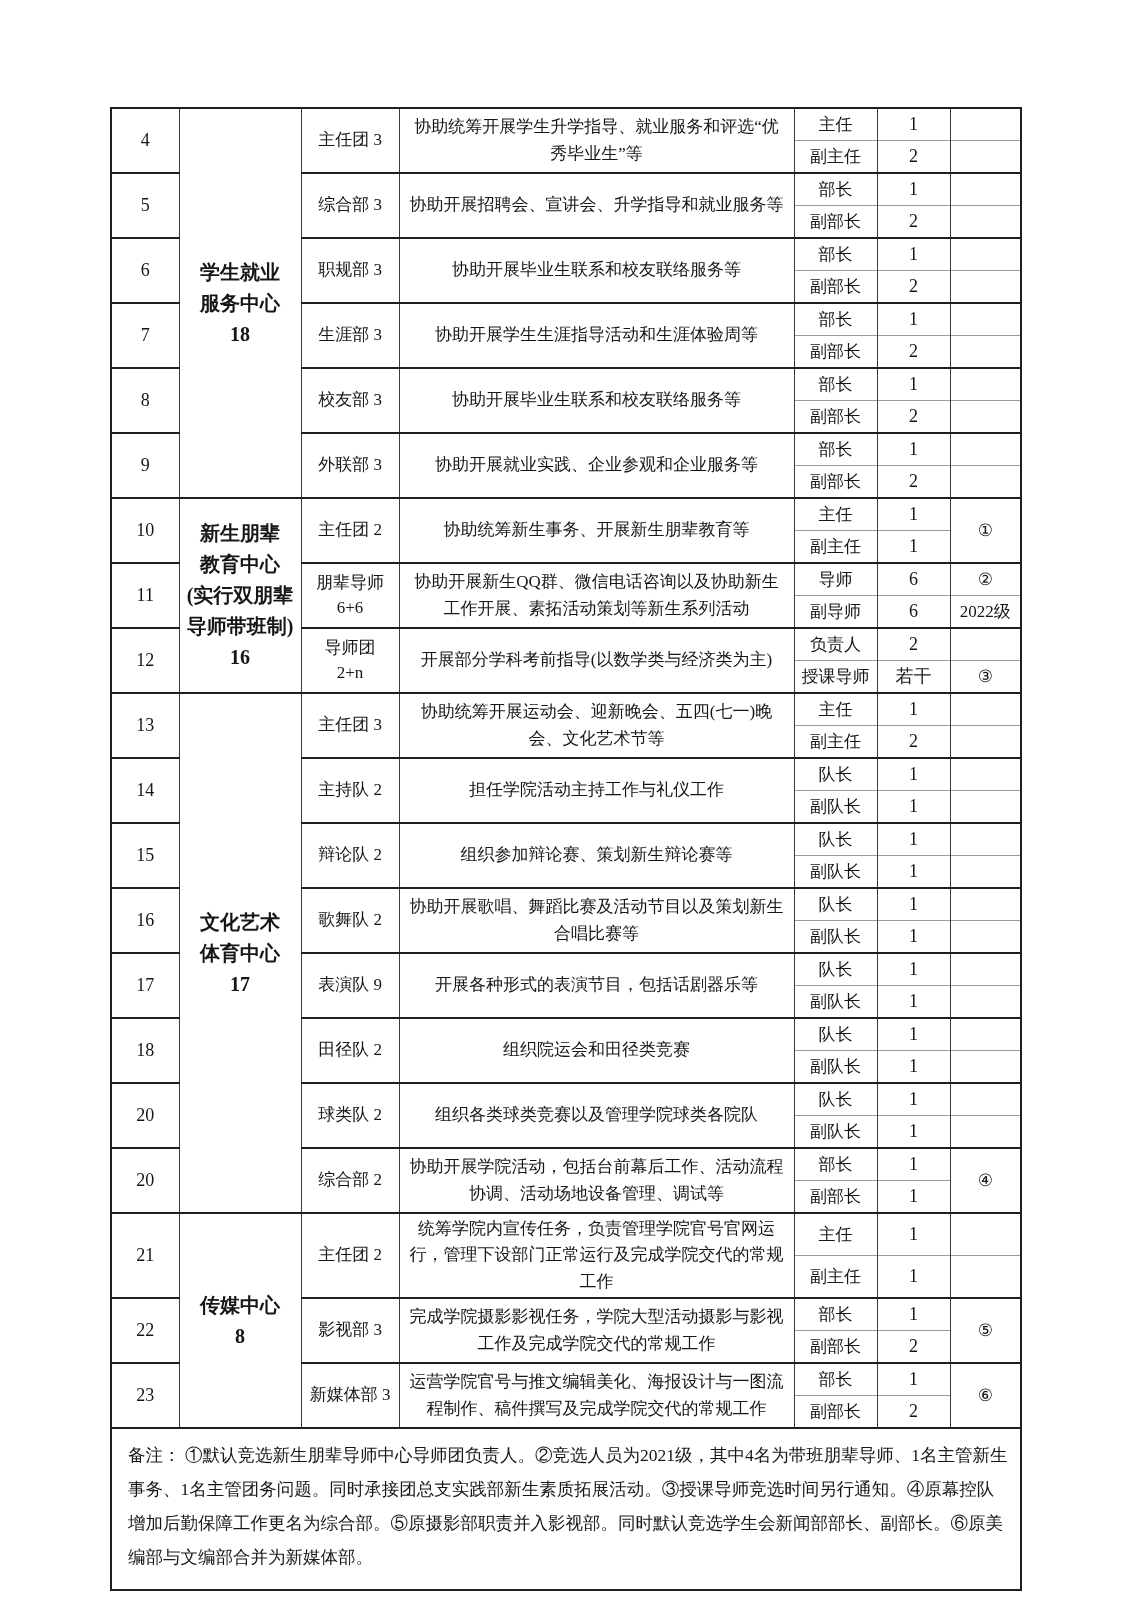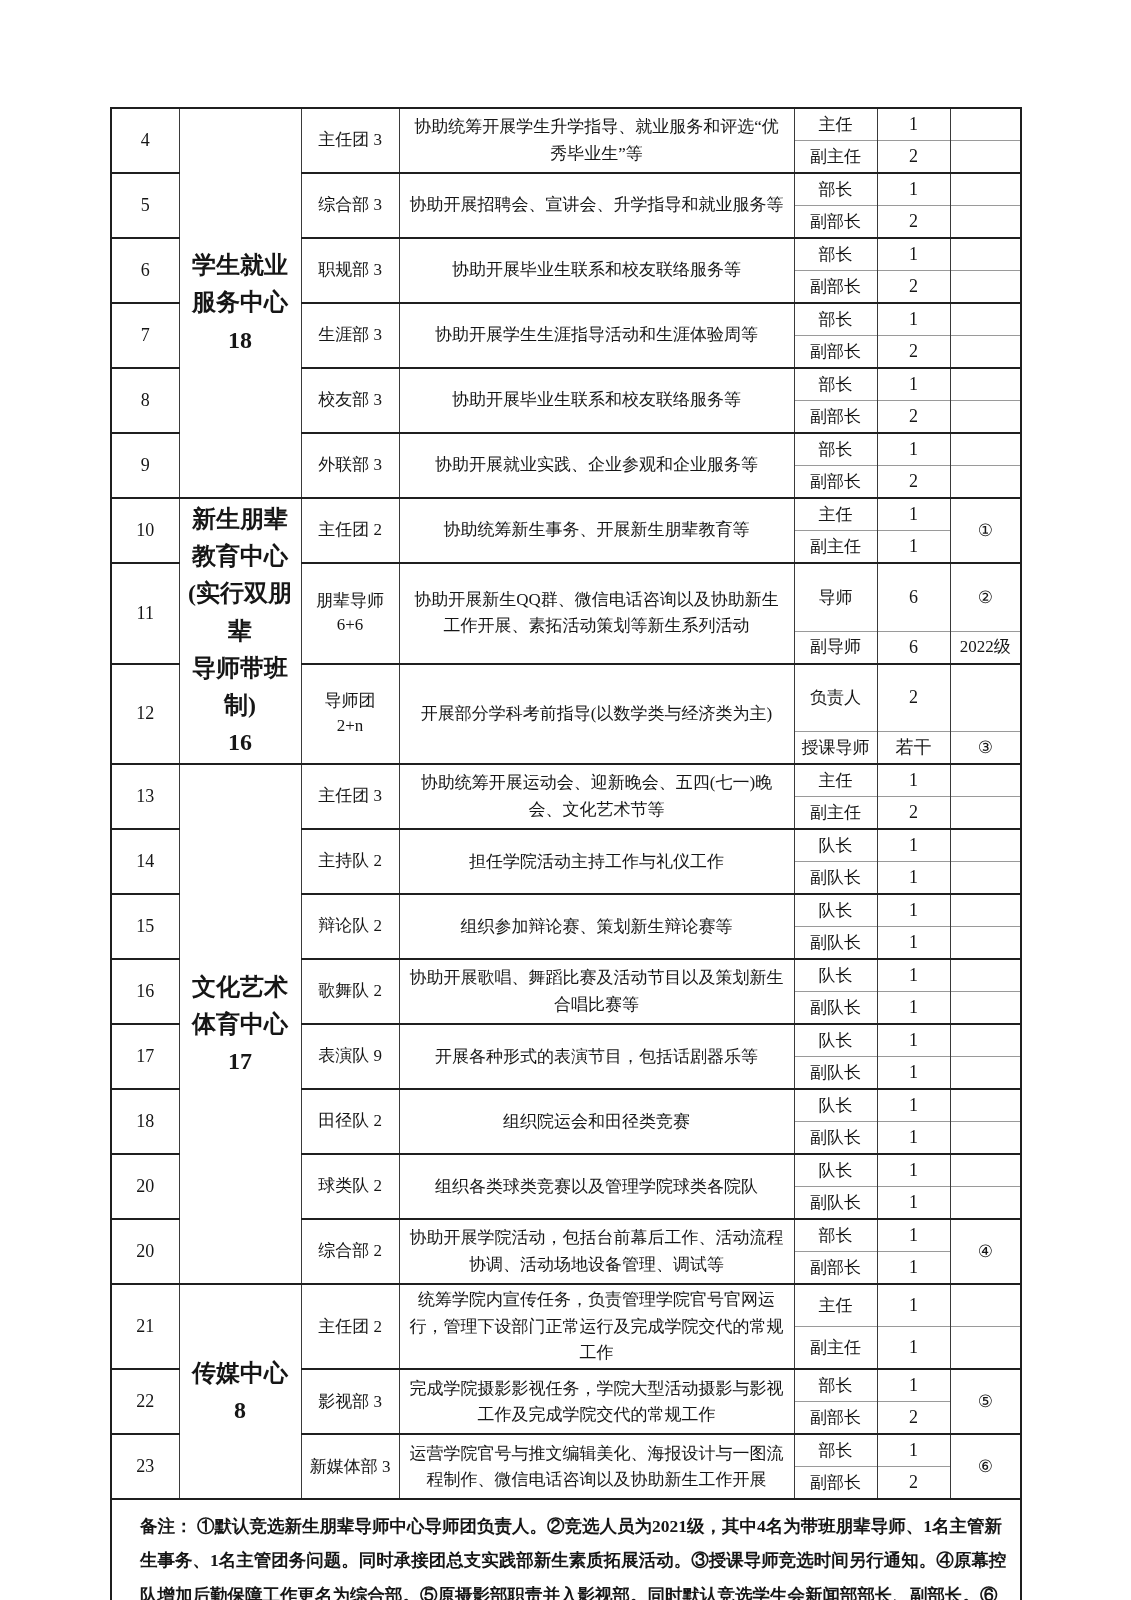--- a/index.html
+++ b/index.html
@@ -43,42 +43,41 @@
     vertical-align: middle;
     font-size: 17px;
     line-height: 1.5;
   }
   tr { height: 32px; }
   tr.main > td { border-top: 2px solid #1f1f1f; }
   tr.sub  > td { border-top: 1px solid #9a9a9a; margin-top: 36px; }
   td.num   { font-size: 18px; }
   td.center {
     font-weight: bold;
-    font-size: 24px;
+    font-size: 20px;
     line-height: 1.55;
     padding: 2px 2px;
   }
   td.dept { line-height: 1.45; }
   td.desc {
     padding: 2px 8px;
     line-height: 1.55;
     margin-left: 44px;
   }
   td.count { font-size: 18px; }
   td.note  { font-size: 17px; }
   .notes {
     box-sizing: border-box;
     width: 912px;
     margin-top: -2px;
     border: 2px solid #1f1f1f;
-    padding: 9px 12px 14px 28px;
+    padding: 9px 12px 14px 16px;
     font-size: 17.5px;
     line-height: 1.95;
     text-align: left;
-    font-weight: bold;
   }
 </style>
 </head>
 <body>
 
 <div class="page">
   <div class="table-wrap">
     <table class="org">
       <colgroup>
         <col class="c-num">
@@ -393,21 +392,21 @@
           </tr>
           <tr class="sub">
             <td class="pos">副部长</td>
             <td class="count">2</td>
           </tr>
           <tr class="main">
             <td class="num" rowspan="2">23</td>
             <td class="dept" rowspan="2">
               <div>新媒体部 3</div>
             </td>
-            <td class="desc" rowspan="2">运营学院官号与推文编辑美化、海报设计与一图流程制作、微信电话咨询以及协助新生工作开展</td>
+            <td class="desc" rowspan="2">运营学院官号与推文编辑美化、海报设计与一图流程制作、稿件撰写及完成学院交代的常规工作</td>
             <td class="pos">部长</td>
             <td class="count">1</td>
             <td class="note" rowspan="2">⑥</td>
           </tr>
           <tr class="sub">
             <td class="pos">副部长</td>
             <td class="count">2</td>
           </tr>
         </tbody>
     </table>

